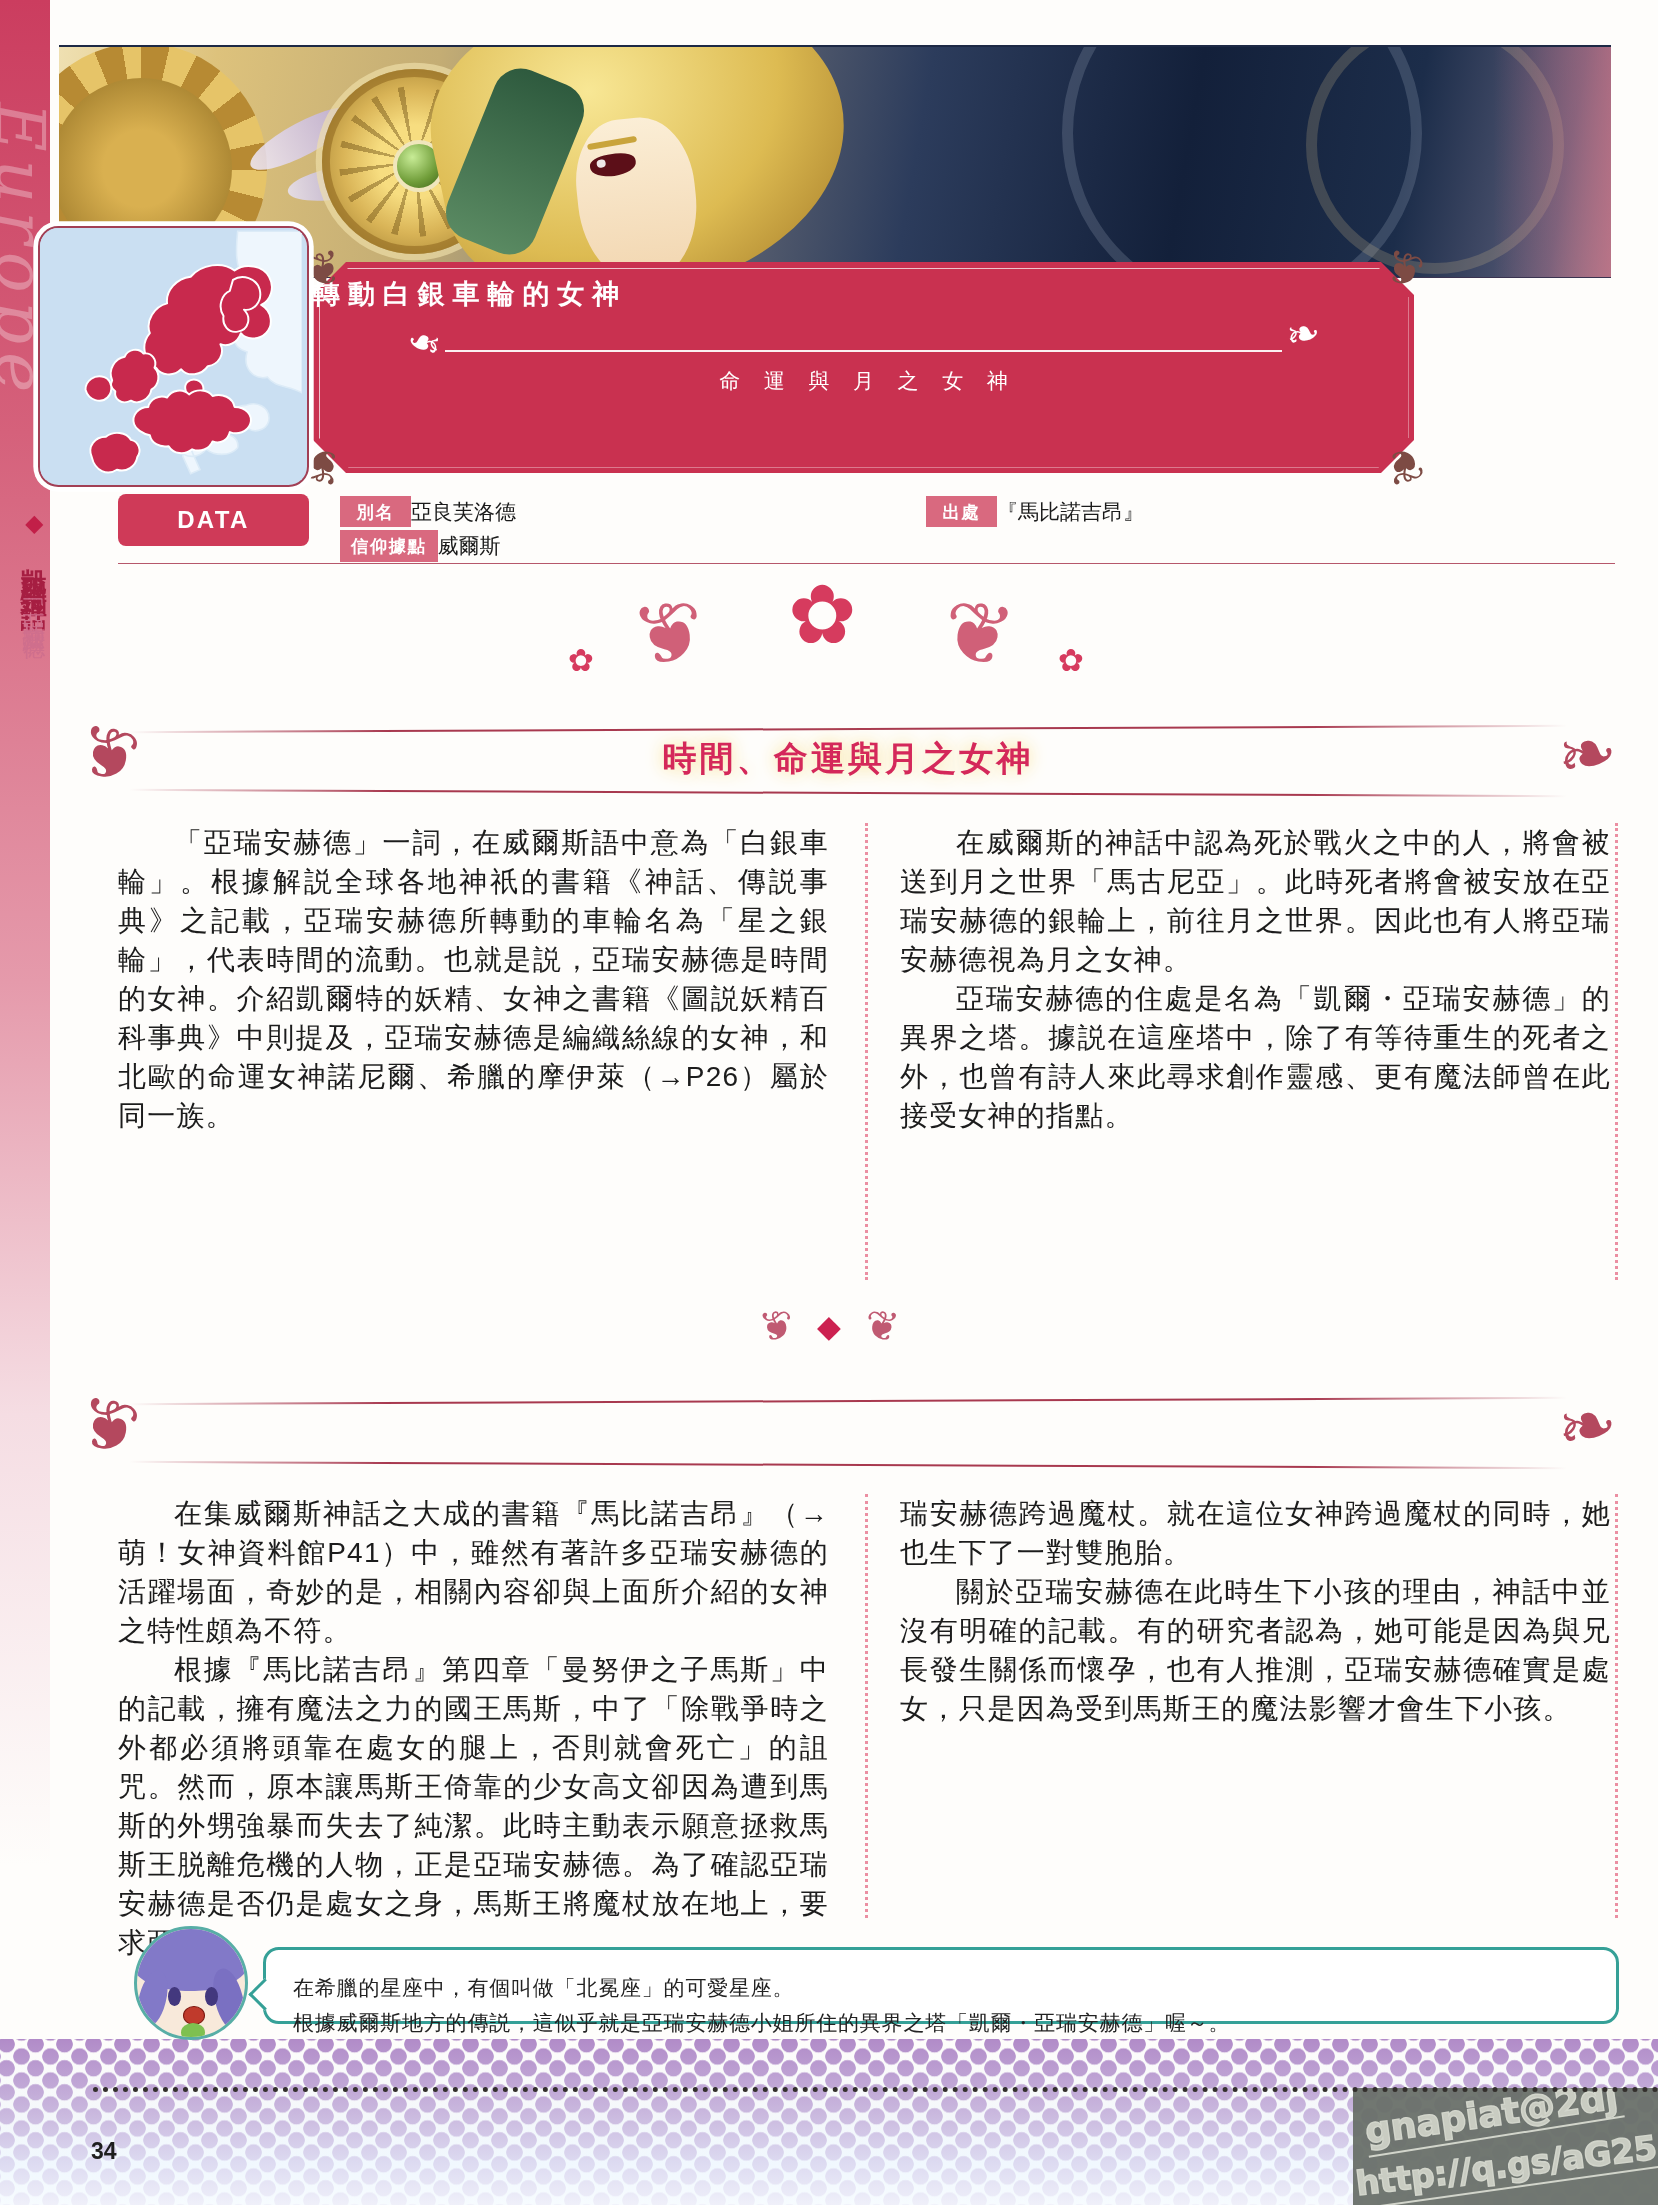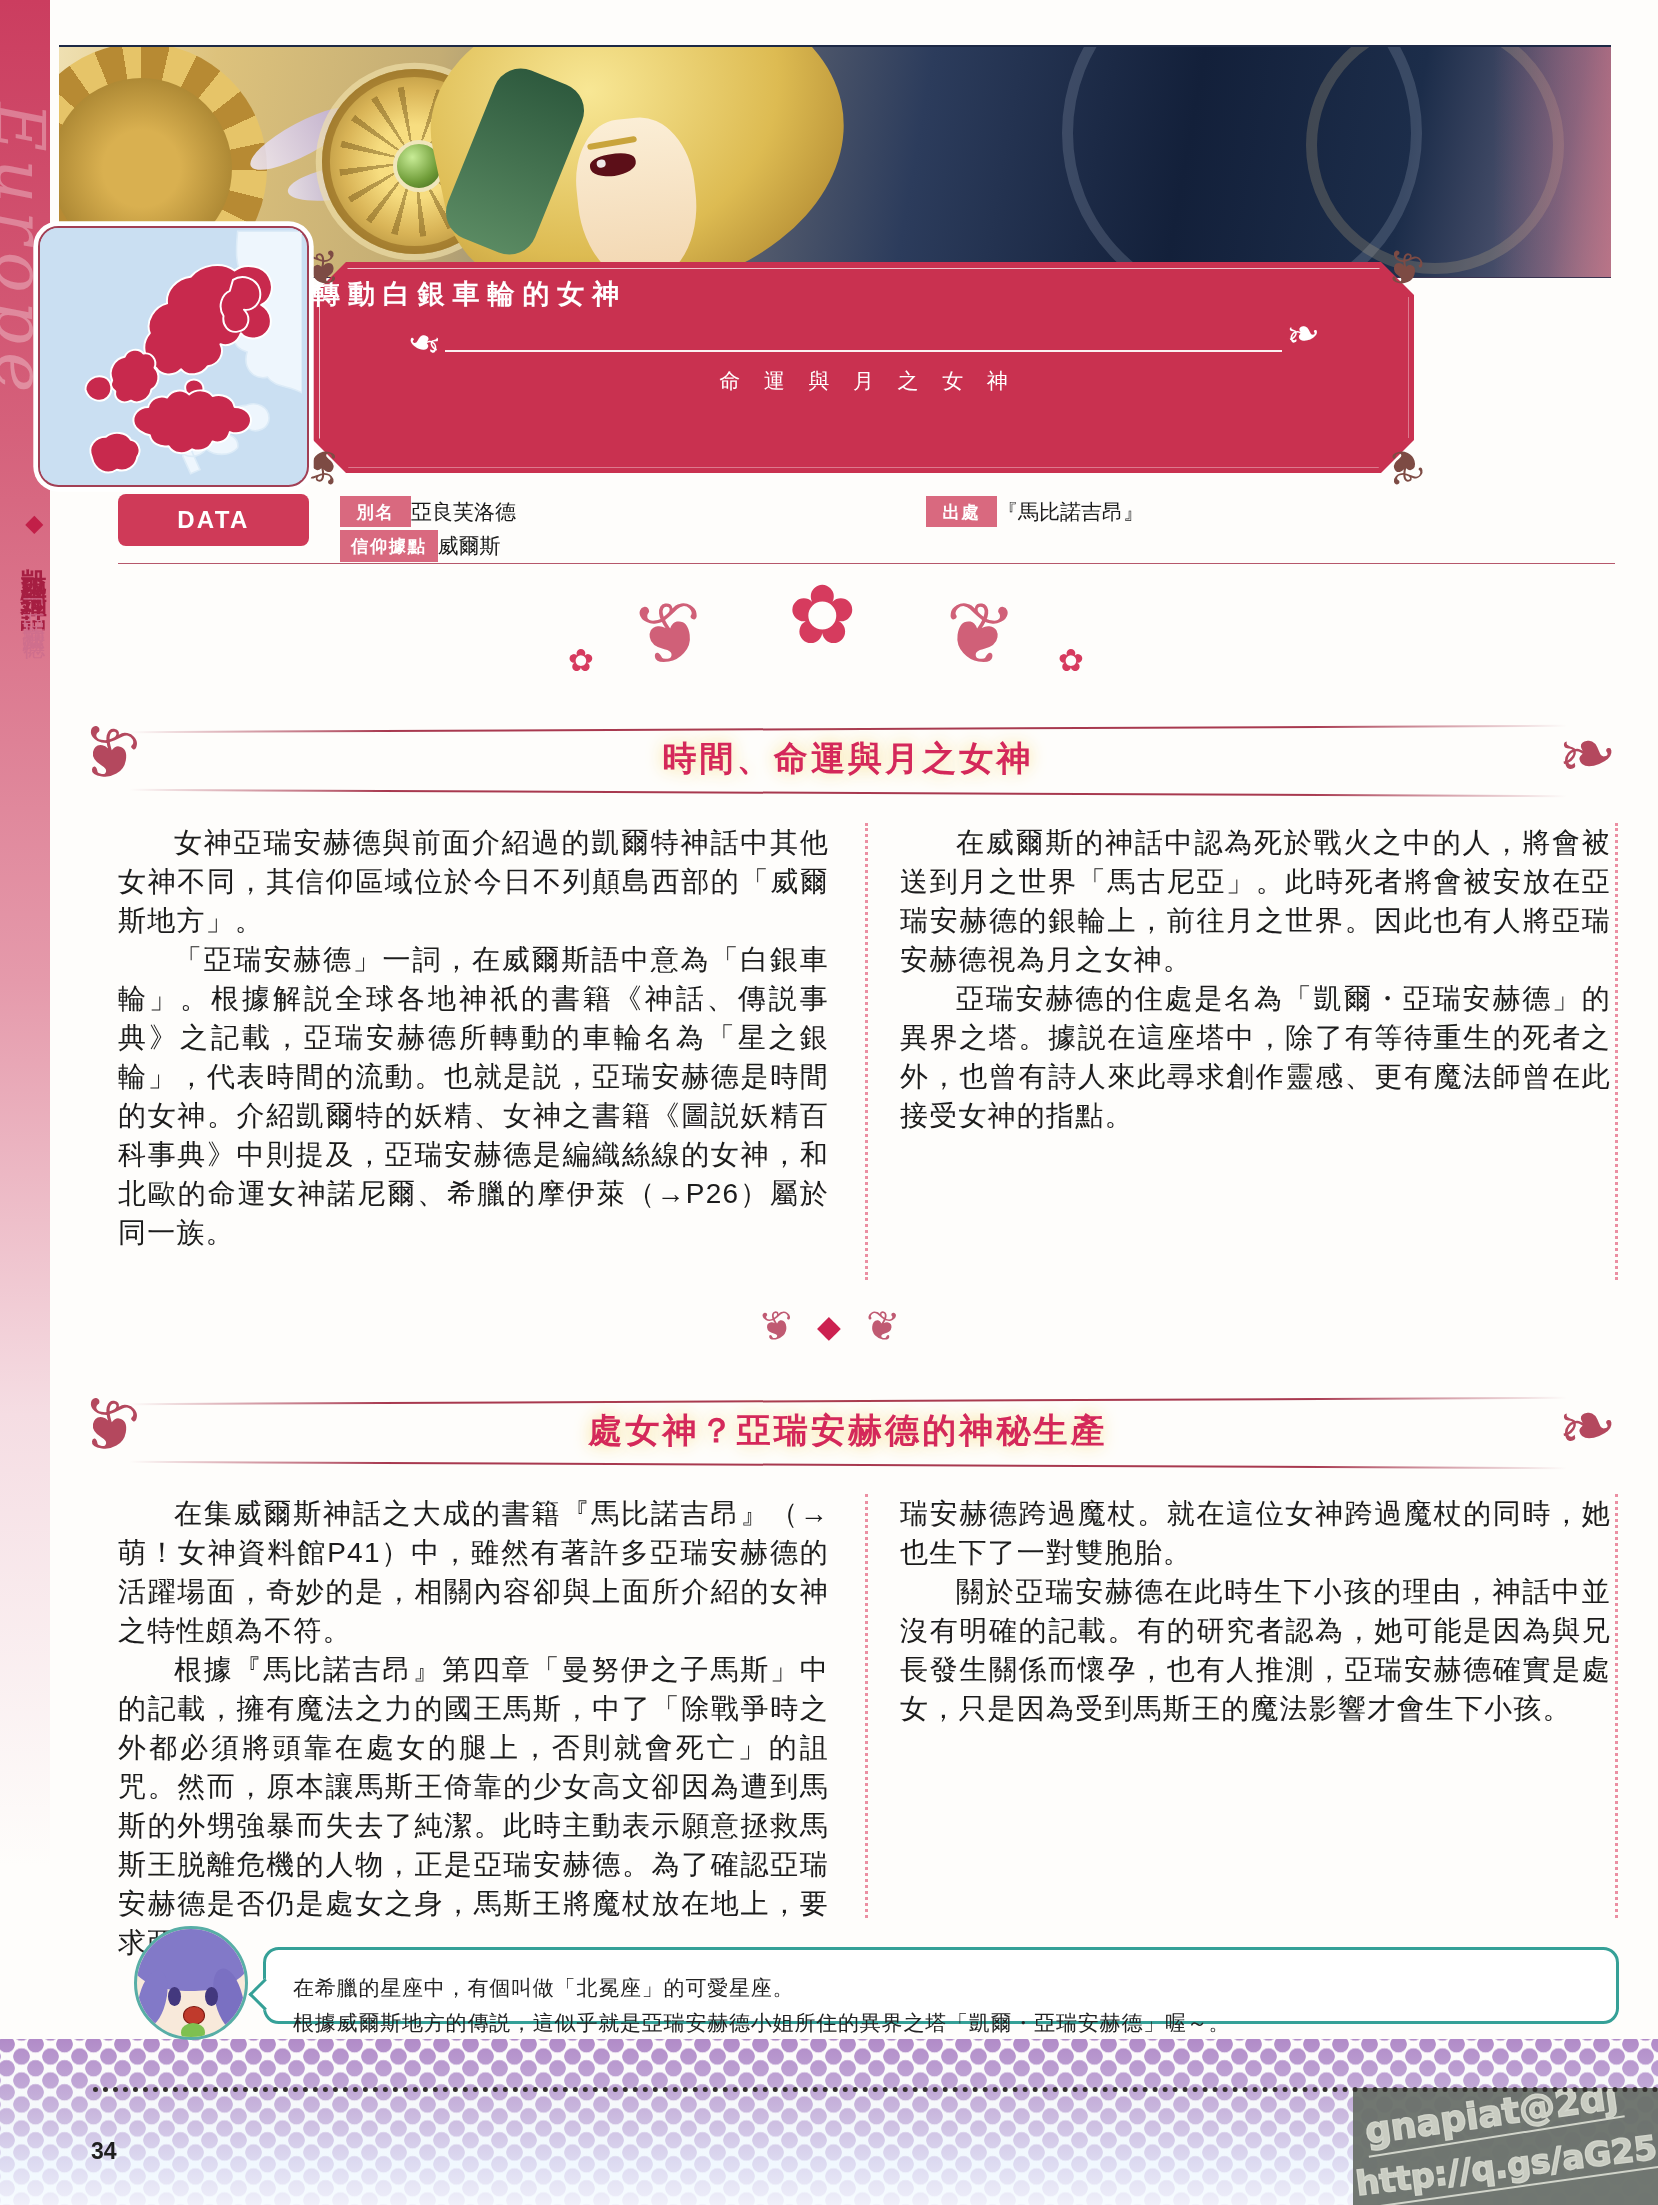--- a/index.html
+++ b/index.html
@@ -273,41 +273,39 @@
   <div class="sec-head" style="top:701px;">
     <span class="orn left">❦</span>
     <span class="orn right">❧</span>
     <div class="line top"></div>
     <div class="txt">時間、命運與月之女神</div>
     <div class="line bot"></div>
   </div>
 
   <div class="cols" style="top:823px;height:457px;">
     <div class="col">
-      <p>女神亞瑞安赫德與前面介紹過的凱爾特神話中其他女神不同，其信仰區域位於今日不列顛島西部的「威爾斯地方」。</p>
       <p>「亞瑞安赫德」一詞，在威爾斯語中意為「白銀車輪」。根據解説全球各地神祇的書籍《神話、傳説事典》之記載，亞瑞安赫德所轉動的車輪名為「星之銀輪」，代表時間的流動。也就是説，亞瑞安赫德是時間的女神。介紹凱爾特的妖精、女神之書籍《圖説妖精百科事典》中則提及，亞瑞安赫德是編織絲線的女神，和北歐的命運女神諾尼爾、希臘的摩伊萊（→P26）屬於同一族。</p>
     </div>
     <div class="col-gap"></div>
     <div class="col">
       <p>在威爾斯的神話中認為死於戰火之中的人，將會被送到月之世界「馬古尼亞」。此時死者將會被安放在亞瑞安赫德的銀輪上，前往月之世界。因此也有人將亞瑞安赫德視為月之女神。</p>
       <p>亞瑞安赫德的住處是名為「凱爾・亞瑞安赫德」的異界之塔。據説在這座塔中，除了有等待重生的死者之外，也曾有詩人來此尋求創作靈感、更有魔法師曾在此接受女神的指點。</p>
     </div>
   </div>
 
   <div class="sec-divider">
     <span class="d-swirl l">❦</span>
     <span class="d-diamond">◆</span>
     <span class="d-swirl r">❦</span>
   </div>
 
   <div class="sec-head" style="top:1373px;">
     <span class="orn left">❦</span>
     <span class="orn right">❧</span>
     <div class="line top"></div>
-    <div class="txt">處女神？亞瑞安赫德的神秘生產</div>
     <div class="line bot"></div>
   </div>
 
   <div class="cols" style="top:1494px;height:424px;">
     <div class="col">
       <p>在集威爾斯神話之大成的書籍『馬比諾吉昂』（→萌！女神資料館P41）中，雖然有著許多亞瑞安赫德的活躍場面，奇妙的是，相關內容卻與上面所介紹的女神之特性頗為不符。</p>
       <p>根據『馬比諾吉昂』第四章「曼努伊之子馬斯」中的記載，擁有魔法之力的國王馬斯，中了「除戰爭時之外都必須將頭靠在處女的腿上，否則就會死亡」的詛咒。然而，原本讓馬斯王倚靠的少女高文卻因為遭到馬斯的外甥強暴而失去了純潔。此時主動表示願意拯救馬斯王脱離危機的人物，正是亞瑞安赫德。為了確認亞瑞安赫德是否仍是處女之身，馬斯王將魔杖放在地上，要求亞</p>
     </div>
     <div class="col-gap"></div>
     <div class="col">

